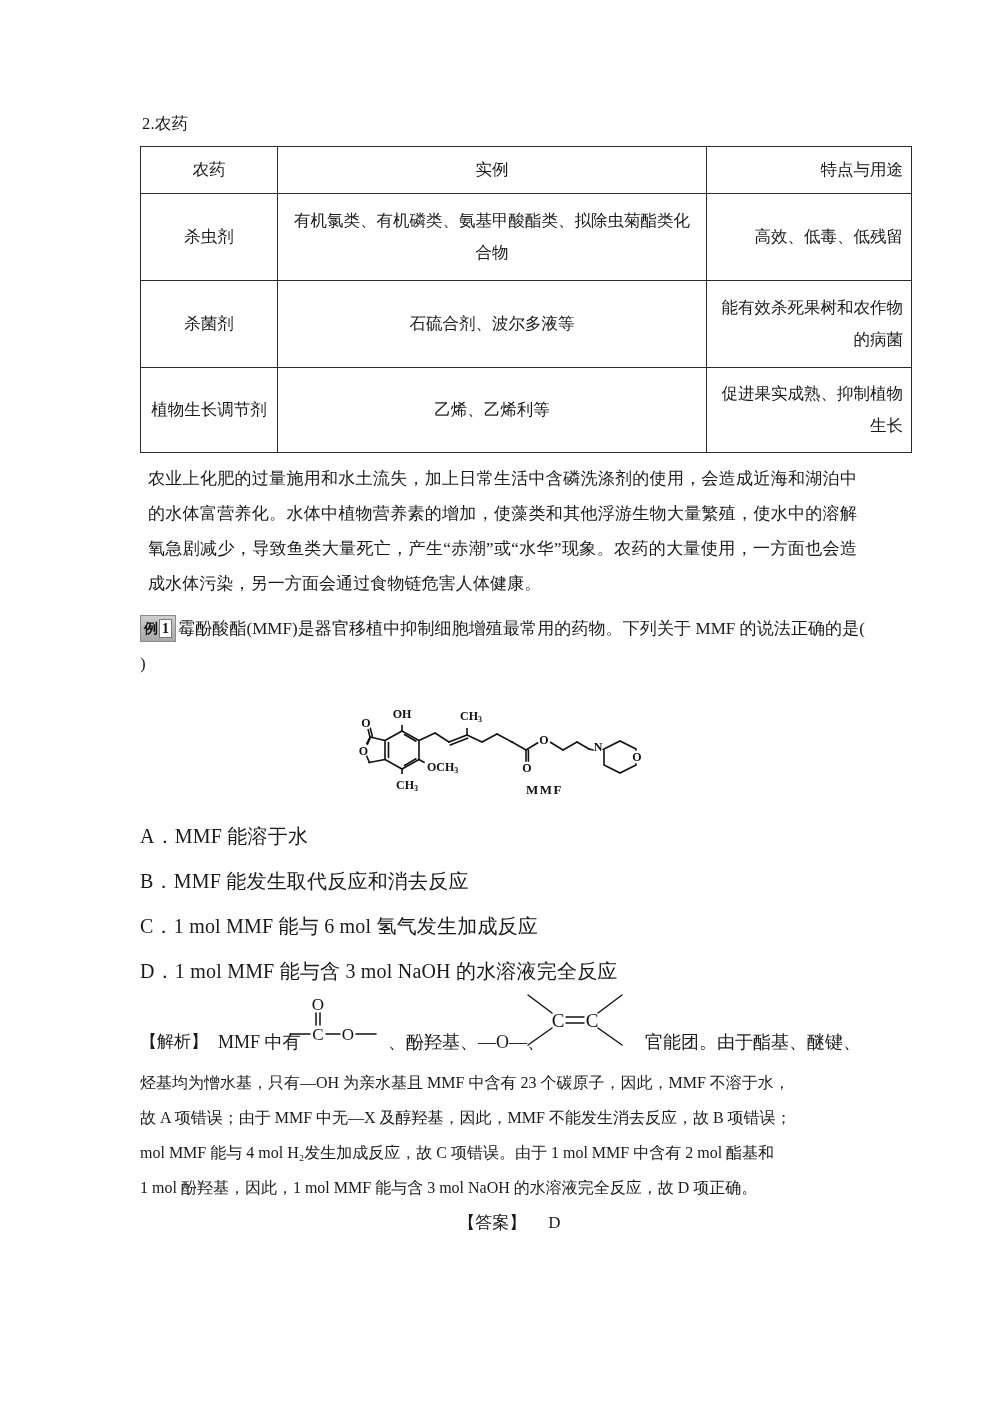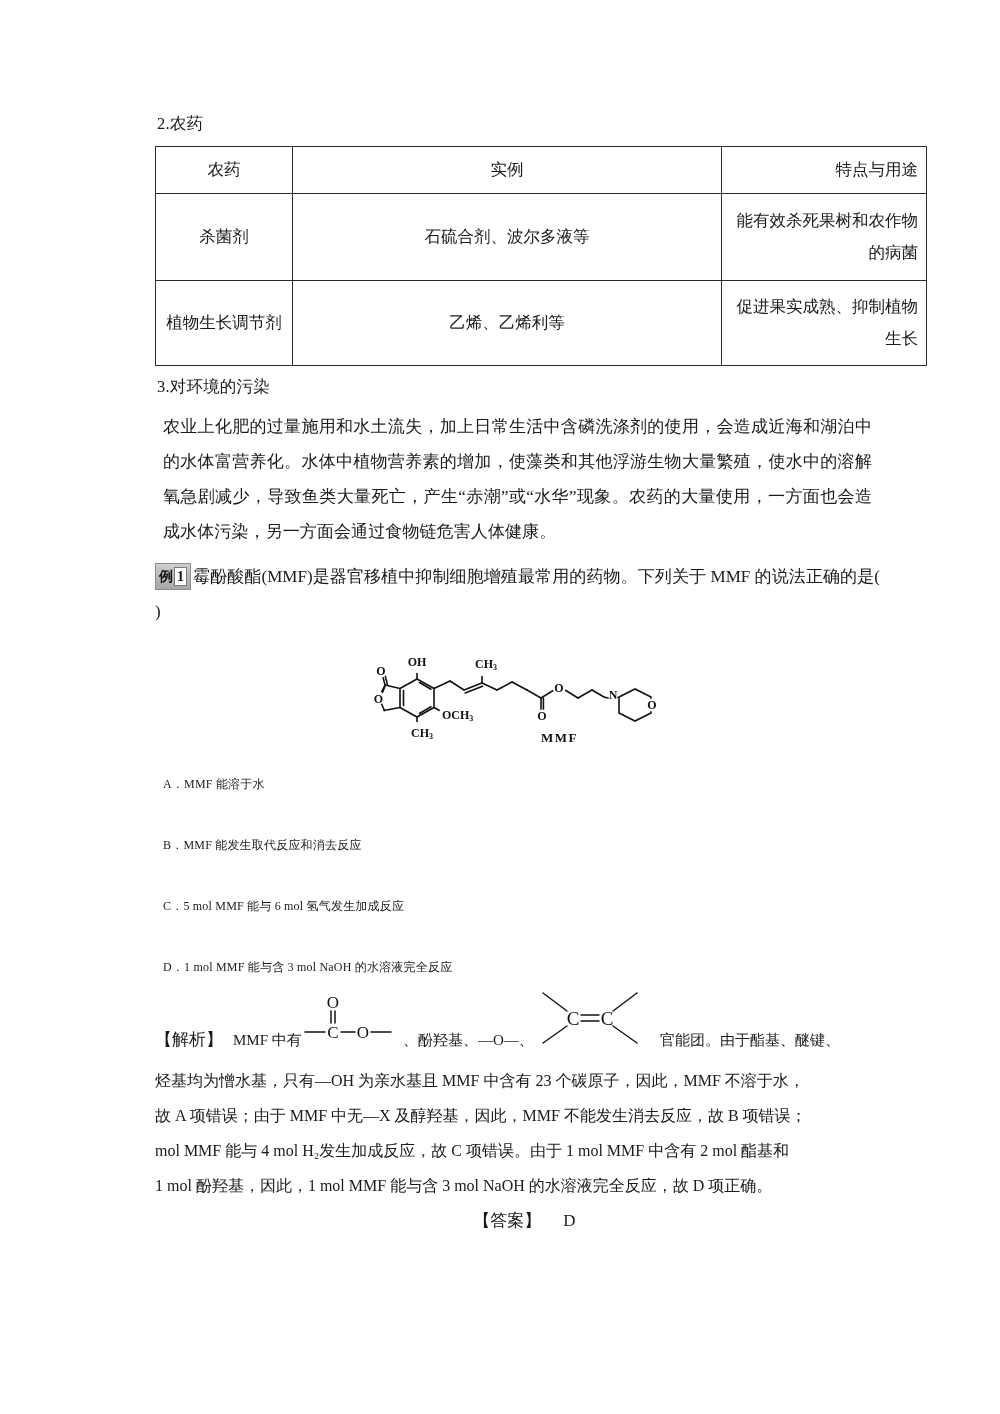--- a/index.html
+++ b/index.html
@@ -18,21 +18,21 @@
   }
   .page {
     position: absolute;
     left: 0; top: 0;
     width: 1000px;
     height: 1414px;
     padding: 0;
   }
   .content {
     position: absolute;
-    left: 155px;
+    left: 140px;
     top: 112px;
     width: 725px;
   }
 
   
   .sec-head {
     font-size: 16.5px;
     line-height: 1.5;
     margin: 0 0 9px 2px;
     letter-spacing: 0.2px;
@@ -96,23 +96,23 @@
     display: inline-block;
     background: #ffffff;
     border: 1px solid #7a7a7a;
     padding: 0 2px;
     margin-left: 1px;
     font-weight: bold;
   }
 
   
   .option {
-    font-size: 12px;
-    line-height: 35px;
-    margin: 8px;
+    font-size: 20px;
+    line-height: 35px;
+    margin: 0;
     letter-spacing: 0.2px;
   }
   .opt-gap { height: 10px; }
 
   
   .structure-wrap {
     width: 722px;
     height: 108px;
     margin: 14px 0 16px 0;
     position: relative;
@@ -137,21 +137,21 @@
     font-size: 17px;
     line-height: 22px;
     white-space: nowrap;
   }
   .frag {
     position: absolute;
   }
   .frag svg { display: block; }
   .an-text {
     position: absolute;
-    font-size: 15px;
+    font-size: 18px;
     line-height: 22px;
     top: 36px;
     white-space: nowrap;
   }
 
   .answer {
     font-size: 17px;
     line-height: 35px;
     margin: 0 0 0 14px;
     text-align: center;
@@ -165,35 +165,39 @@
   <div class="content">
 
     <div class="sec-head">2.农药</div>
 
     <table class="agro">
       <tbody>
         <tr class="head">
           <td class="c1">农药</td>
           <td class="c2">实例</td>
           <td class="c3">特点与用途</td>
+        </tr>
+        <tr class="r1">
+          <td class="c1">杀虫剂</td>
+          <td class="c2">有机氯类、有机磷类、氨基甲酸酯类、拟除虫菊酯类化合物</td>
+          <td class="c3">高效、低毒、低残留</td>
         </tr>
         <tr class="r2">
           <td class="c1">杀菌剂</td>
           <td class="c2">石硫合剂、波尔多液等</td>
           <td class="c3">能有效杀死果树和农作物的病菌</td>
         </tr>
         <tr class="r3">
           <td class="c1">植物生长调节剂</td>
           <td class="c2">乙烯、乙烯利等</td>
           <td class="c3">促进果实成熟、抑制植物生长</td>
         </tr>
       </tbody>
     </table>
 
-    <div class="sec-head" style="margin-top:9px;">3.对环境的污染</div>
 
     <div class="para indent-1">农业上化肥的过量施用和水土流失，加上日常生活中含磷洗涤剂的使用，会造成近海和湖泊中的水体富营养化。水体中植物营养素的增加，使藻类和其他浮游生物大量繁殖，使水中的溶解氧急剧减少，导致鱼类大量死亡，产生“赤潮”或“水华”现象。农药的大量使用，一方面也会造成水体污染，另一方面会通过食物链危害人体健康。</div>
 
     <div class="example-line">
       <span class="badge"><span>例</span><span class="num">1</span></span><span>霉酚酸酯(MMF)是器官移植中抑制细胞增殖最常用的药物。下列关于 MMF 的说法正确的是(        )</span>
     </div>
 
     <div class="structure-wrap">
       <svg width="330" height="108" viewBox="0 0 330 108">
         <g stroke="#111" stroke-width="1.6" fill="none" stroke-linecap="round">
@@ -278,21 +282,21 @@
           <line x1="253" y1="54" x2="257" y2="55"></line>
           <line x1="267" y1="54.5" x2="268" y2="54"></line>
         </g>
       </svg>
     </div>
 
     <div class="option">A．MMF 能溶于水</div>
     <div class="opt-gap"></div>
     <div class="option">B．MMF 能发生取代反应和消去反应</div>
     <div class="opt-gap"></div>
-    <div class="option">C．5 mol MMF 能与 6 mol 氢气发生加成反应</div>
+    <div class="option">C．1 mol MMF 能与 6 mol 氢气发生加成反应</div>
     <div class="opt-gap"></div>
     <div class="option">D．1 mol MMF 能与含 3 mol NaOH 的水溶液完全反应</div>
 
     <div class="analysis-first">
       <span class="an-label">【解析】</span>
       <span class="an-text" style="left:78px;">MMF 中有</span>
 
       <span class="frag" style="left:148px; top:-2px;">
         <svg width="92" height="56" viewBox="0 0 92 56">
           <g stroke="#111" stroke-width="1.5" stroke-linecap="round" fill="none">

